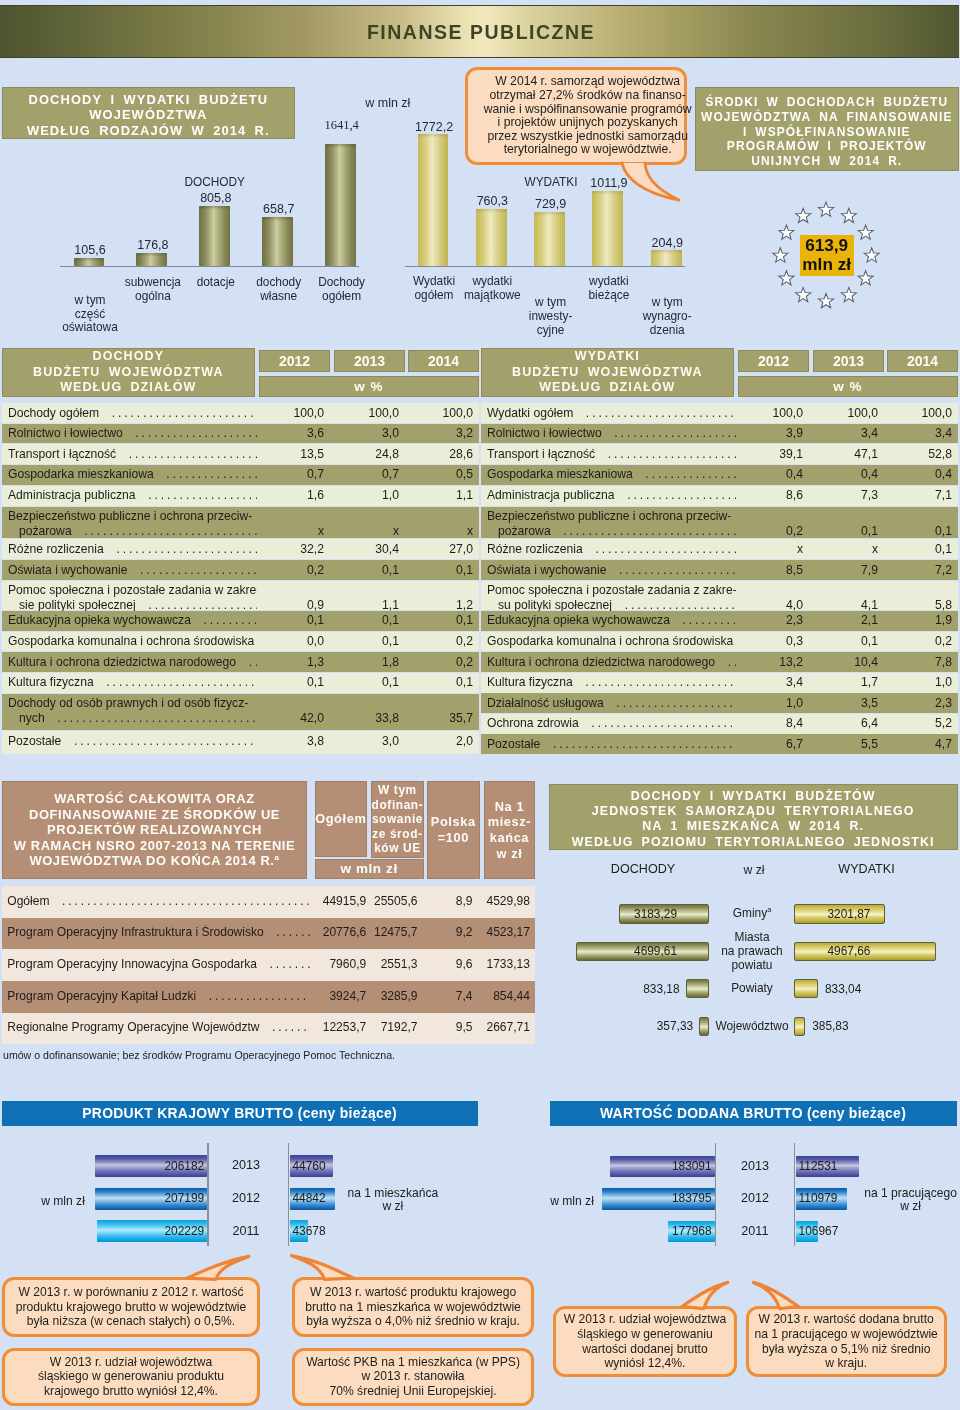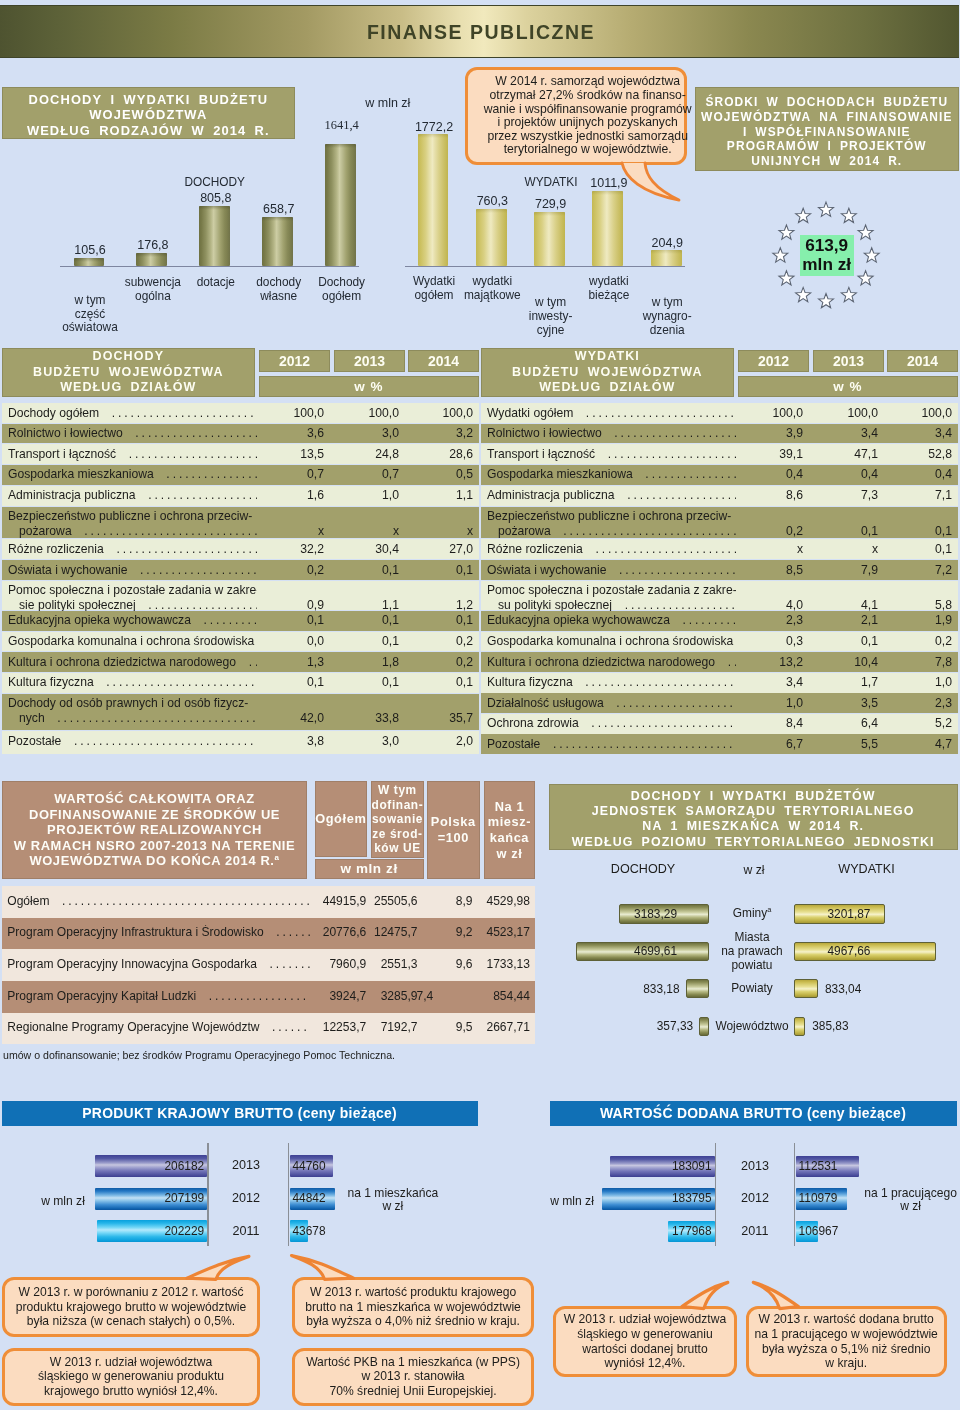--- a/index.html
+++ b/index.html
@@ -47,21 +47,21 @@
   .tbl .ucell{position:absolute;background:#a2a06b;border:1px solid #8d8b5c;color:#fdfdf2;font-weight:bold;text-align:center;
     display:flex;align-items:center;justify-content:center;font-size:13.5px;letter-spacing:1px;}
   .trow{position:absolute;left:0;width:100%;}
   .trow.odd{background:#eaeed8;}
   .trow.even{background:#a2a06b;}
   .tlabel{position:absolute;left:6px;top:0;font-size:12.15px;color:#1d1d1b;line-height:1.2;overflow:hidden;}
   .tlabel .lead{letter-spacing:2.92px;}
   .tval{position:absolute;text-align:right;font-size:12.2px;color:#1d1d1b;}
 
   
-  #eu-box{position:absolute;background:#86efac;text-align:center;font-weight:bold;color:#111;line-height:19px;}
+  #eu-box{position:absolute;background:#eab308;text-align:center;font-weight:bold;color:#111;line-height:19px;}
 
   
   .tan-head{position:absolute;background:#b58e76;border:1px solid #a07f68;color:#fdfdf8;font-weight:bold;text-align:center;
     display:flex;flex-direction:column;align-items:center;justify-content:center;line-height:15.6px;letter-spacing:.6px;}
   .tan-head>span{display:block;white-space:nowrap;}
   .tan-head>span>span{display:inline;}
   .tan-row{position:absolute;left:0;}
   .tan-row.odd{background:#f1e7dd;}
   .tan-row.even{background:#b58e76;}
   .footnote{position:absolute;font-size:11px;line-height:1.3;color:#1d1d1b;}
@@ -558,21 +558,21 @@
         <div style="position: absolute; left: 5.3px; top: 7.5px; width: 303px; font-size: 12.05px; overflow: hidden; white-space: nowrap; color: rgb(29, 29, 27);"><span>Program Operacyjny Innowacyjna Gospodarka</span><span class="lead" style="letter-spacing: 2.92px;">&nbsp;&nbsp;............................................................</span></div>
         <div style="position: absolute; left: 308.25px; top: 7.5px; width: 56px; text-align: right; font-size: 12.05px; color: rgb(29, 29, 27);">7960,9</div>
         <div style="position: absolute; left: 359.5px; top: 7.5px; width: 56px; text-align: right; font-size: 12.05px; color: rgb(29, 29, 27);">2551,3</div>
         <div style="position: absolute; left: 414.5px; top: 7.5px; width: 56px; text-align: right; font-size: 12.05px; color: rgb(29, 29, 27);">9,6</div>
         <div style="position: absolute; left: 472px; top: 7.5px; width: 56px; text-align: right; font-size: 12.05px; color: rgb(29, 29, 27);">1733,13</div>
       </div>
       <div class="tan-row even" style="left: 2px; top: 981.1px; width: 533px; height: 31.7px;">
         <div style="position: absolute; left: 5.3px; top: 7.5px; width: 303px; font-size: 12.05px; overflow: hidden; white-space: nowrap; color: rgb(29, 29, 27);"><span>Program Operacyjny Kapitał Ludzki</span><span class="lead" style="letter-spacing: 2.92px;">&nbsp;&nbsp;............................................................</span></div>
         <div style="position: absolute; left: 308.25px; top: 7.5px; width: 56px; text-align: right; font-size: 12.05px; color: rgb(29, 29, 27);">3924,7</div>
         <div style="position: absolute; left: 359.5px; top: 7.5px; width: 56px; text-align: right; font-size: 12.05px; color: rgb(29, 29, 27);">3285,9</div>
-        <div style="position: absolute; left: 414.5px; top: 7.5px; width: 56px; text-align: left; font-size: 12.05px; color: rgb(29, 29, 27);">7,4</div>
+        <div style="position: absolute; left: 414.5px; top: 7.5px; width: 56px; text-align: right; font-size: 12.05px; color: rgb(29, 29, 27);">7,4</div>
         <div style="position: absolute; left: 472px; top: 7.5px; width: 56px; text-align: right; font-size: 12.05px; color: rgb(29, 29, 27);">854,44</div>
       </div>
       <div class="tan-row odd" style="left: 2px; top: 1012.8px; width: 533px; height: 31.7px;">
         <div style="position: absolute; left: 5.3px; top: 7.5px; width: 303px; font-size: 12.05px; overflow: hidden; white-space: nowrap; color: rgb(29, 29, 27);"><span>Regionalne Programy Operacyjne Województw</span><span class="lead" style="letter-spacing: 2.92px;">&nbsp;&nbsp;............................................................</span></div>
         <div style="position: absolute; left: 308.25px; top: 7.5px; width: 56px; text-align: right; font-size: 12.05px; color: rgb(29, 29, 27);">12253,7</div>
         <div style="position: absolute; left: 359.5px; top: 7.5px; width: 56px; text-align: right; font-size: 12.05px; color: rgb(29, 29, 27);">7192,7</div>
         <div style="position: absolute; left: 414.5px; top: 7.5px; width: 56px; text-align: right; font-size: 12.05px; color: rgb(29, 29, 27);">9,5</div>
         <div style="position: absolute; left: 472px; top: 7.5px; width: 56px; text-align: right; font-size: 12.05px; color: rgb(29, 29, 27);">2667,71</div>
       </div>
       <div class="footnote" style="left: 3px; top: 1048px; width: 545px; font-size: 10.6px; line-height: 15px; white-space: nowrap;">

